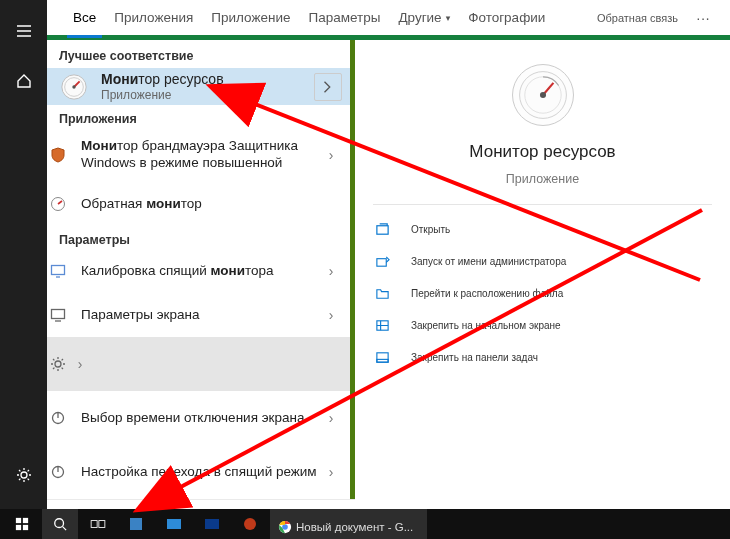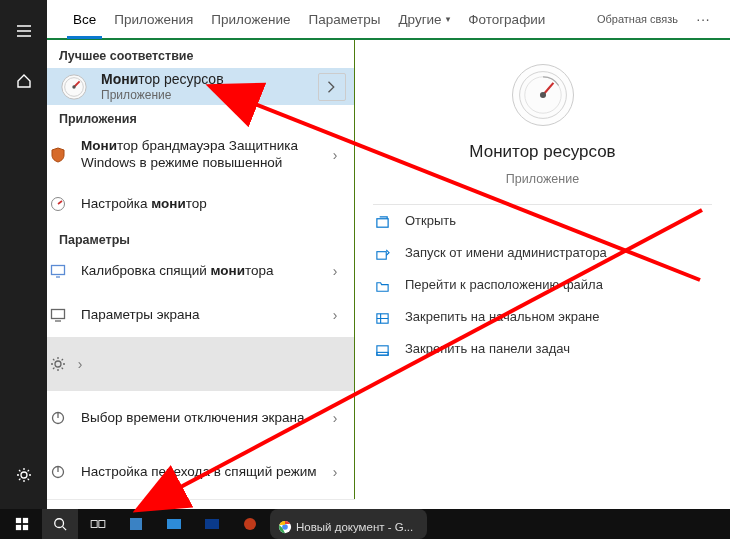--- a/index.html
+++ b/index.html
@@ -2,30 +2,30 @@
 <html><head>
 <meta charset="utf-8">
 <style>
   * { box-sizing: border-box; margin: 0; padding: 0; font-family: "Segoe UI", Tahoma, Geneva, sans-serif; }
   body { width: 730px; height: 539px; overflow: hidden; background: #fff; font-size: 13px; color: #222; position: relative; }
   .frame { display: flex; width: 100%; height: 100%; }
   .sidebar { width: 47px; background: #1f1f1f; display: flex; flex-direction: column; align-items: center; padding-top: 11px; }
   .sidebar .burger, .sidebar .home, .sidebar .gear { width: 47px; height: 40px; display:flex; align-items:center; justify-content:center; color:#fff; }
   .sidebar .spacer { flex: 1; }
   .main { flex: 1; display: flex; flex-direction: column; background:#fff; position:relative; }
-  .tabs { height: 40px; display: flex; align-items: center; gap: 2px; padding: 0 14px 0 18px; border-bottom: 2px solid #15803d; font-size: 13.5px; color:#555; }
+  .tabs { height: 40px; display: flex; align-items: center; gap: 2px; padding: 0 14px 0 18px; border-bottom: 5px solid #15803d; font-size: 13.5px; color:#555; }
   .tab { height: 40px; display:flex; align-items:center; padding: 0 8px; cursor:pointer; }
   .tab.active { color:#000; position:relative; }
   .tab.active::after { content:""; position:absolute; left:2px; right:2px; bottom:0; height:3px; background:#0b79d0; }
   .tabs .dropdown-icon { font-size:9px; margin-left:4px; color:#555; }
   .tabs .right { margin-left:auto; display:flex; align-items:center; gap:6px;}
   .feedback { font-size:11px; color:#555; padding:0 6px;}
   .more-dots { font-size:14px; color:#555; padding:0 6px;}
   .content { flex:1; display:flex; overflow:hidden; }
-  .results { width: 308px; border-right: 1px solid #4d7c0f; display:flex; flex-direction:column; overflow-y:auto;}
+  .results { width: 308px; border-right: 5px solid #4d7c0f; display:flex; flex-direction:column; overflow-y:auto;}
   .section-header { padding: 9px 10px 5px 12px; font-size:12.5px; color:#333; font-weight:600; }
   .best-match { display:flex; align-items:center; height:56px; background:#cde3f3; padding:0 8px 0 12px; }
   .best-match .iconbox { width:30px; height:30px; display:flex; align-items:center; justify-content:center; }
   .best-match .textbox { flex:1; padding-left:12px; }
   .best-match .title { font-size:14px; color:#222; }
   .best-match .title b { font-weight:600; }
   .best-match .subtitle { font-size:12px; color:#666; margin-top:1px; }
   .best-match .arrow { width:28px; height:28px; display:flex; align-items:center; justify-content:center; color:#555; border:1px solid #ccc; border-radius:2px; }
   .group-header { padding:7px 12px 2px 12px; font-size:12.5px; font-weight:600; color:#333; }
   .item { display:flex; align-items:center; min-height:44px; padding:6px 8px 6px 0; }
@@ -35,21 +35,21 @@
   .item .textbox { flex:1; padding-left:12px; font-size:13.5px; color:#222; line-height:1.25; }
   .item .chevron { width:22px; color:#777; font-size:14px; text-align:center; }
   .hl { font-weight:600; }
   .details { flex:1; display:flex; flex-direction:column; align-items:stretch; }
   .preview { padding: 24px 0 18px 0; display:flex; flex-direction:column; align-items:center; gap:10px; }
   .preview .big-icon { width:62px; height:62px; border-radius:50%; border:1px solid #ccc; display:flex; align-items:center; justify-content:center; background:#fdfdfd; }
   .preview .ptitle { font-size:17px; color:#222; margin-top:6px; }
   .preview .psub { font-size:12.5px; color:#777; }
   .divider { height:1px; background:#e5e5e5; margin:0 18px 8px 18px; }
   .action-list { display:flex; flex-direction:column; padding:0 18px; }
-  .action { display:flex; align-items:flex-start; height:32px; gap:14px; font-size:13px; color:#333; }
+  .action { display:flex; align-items:center; height:32px; gap:20px; font-size:10px; color:#333; }
   .action .aicon { width:18px; height:18px; display:flex; align-items:center; justify-content:center; color:#0b79d0; }
   .searchbar { height:40px; display:flex; align-items:center; padding:0 10px 0 16px; border-top:1px solid #eaeaea; width:308px; }
   .searchbar .sicon { color:#555; margin-right:14px; }
   .searchbar .typed { font-size:14px; color:#222; }
   .searchbar .rest { font-size:14px; color:#aaa; }
   .searchbar .cursor { display:inline-block; width:1px; height:16px; background:#222; vertical-align:middle; margin:0 0px; }
   .taskbar { position:absolute; left:0; right:0; bottom:0; height:30px; background:#101010; display:flex; align-items:center; padding:0 4px; gap:2px; }
   .taskbar .tb { width:36px; height:30px; display:flex; align-items:center; justify-content:center; color:#fff; }
   .taskbar .tb.active { background:#2d2d2d; }
   .task-label { color:#ddd; font-size:11.5px; padding:0 10px 0 4px; height:30px; display:flex; align-items:center; background:#2d2d2d;}
@@ -144,21 +144,21 @@
           <div class="textbox"><span></span><span class="hl">Мони</span><span>тор брандмауэра Защитника Windows в режиме повышенной</span></div>
           <div class="chevron">›</div>
         </div>
         <div class="item">
           <div class="iconbox">
             <svg viewBox="0 0 16 16" width="16" height="16">
                 <circle cx="8" cy="8" r="6.5" fill="none" stroke="#888"></circle>
                 <line x1="8" y1="8" x2="12" y2="5" stroke="#cc3030" stroke-width="1.6"></line>
               </svg>
           </div>
-          <div class="textbox"><span>Настройка </span><span class="hl">мони</span><span>тор</span></div>
+          <div class="textbox"><span>Обратная </span><span class="hl">мони</span><span>тор</span></div>
         </div>
 
         <div class="group-header">Параметры</div>
 
         <div class="item">
           <div class="iconbox">
               <svg viewBox="0 0 16 16" width="16" height="16">
                 <rect x="1.5" y="2.5" width="13" height="9" fill="none" stroke="#5b8bd4" stroke-width="1.3"></rect>
                 <path d="M6 14h4" stroke="#5b8bd4" stroke-width="1.3"></path>
               </svg>
@@ -324,21 +324,21 @@
   <div class="tb">
       <svg viewBox="0 0 16 16" width="16" height="16">
         <rect x="1" y="3" width="14" height="10" fill="#0a3a8a"></rect>
       </svg>
     </div>
   <div class="tb">
       <svg viewBox="0 0 16 16" width="16" height="16">
         <circle cx="8" cy="8" r="6" fill="#c03a1a"></circle>
       </svg>
     </div>
-  <div class="tb active" style="width:auto; padding:6px 4px 0 8px;border-radius:8px;">
+  <div class="tb active" style="width:auto; padding:6px 4px 0 8px;">
     <svg viewBox="0 0 16 16" width="14" height="14">
         <circle cx="8" cy="8" r="7" fill="#fff"></circle>
         <circle cx="8" cy="8" r="3.2" fill="#4a8af4"></circle>
         <path d="M8 1a7 7 0 0 1 6 3.5H8" fill="#ea4335"></path>
         <path d="M1.6 5.8A7 7 0 0 1 8 1v4.5" fill="#fbbc05"></path>
         <path d="M8 15a7 7 0 0 1-6.4-9.2L5 9" fill="#34a853"></path>
       </svg>
     <span class="task-label" style="background:none;">Новый документ - G...</span>
   </div>
 </div>

